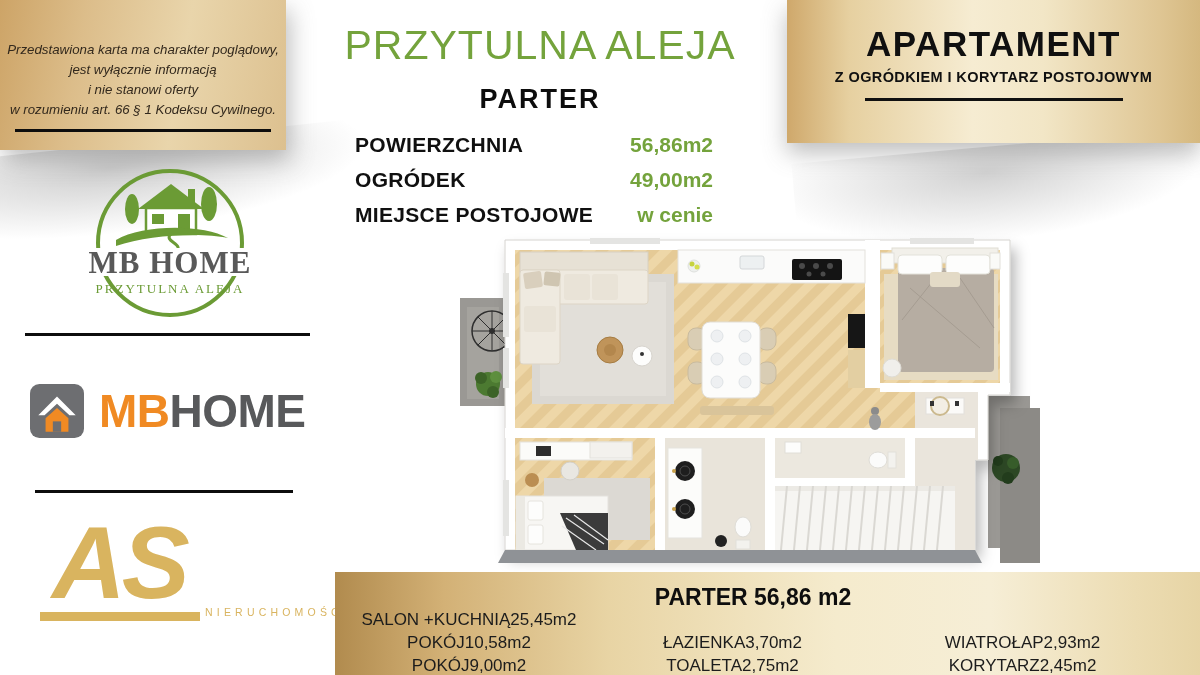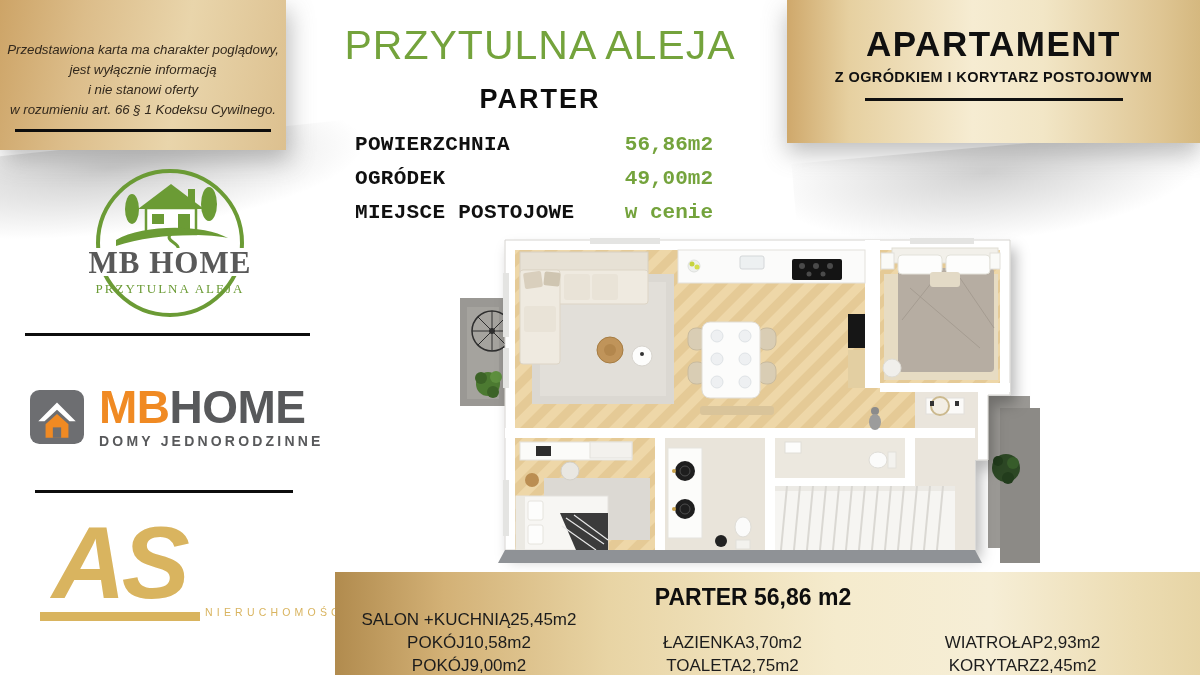--- a/index.html
+++ b/index.html
@@ -18,21 +18,21 @@
   .sh-tr{left:795px;top:145px;width:430px;height:100px;transform:rotate(-5deg);
          background:radial-gradient(ellipse at 45% 25%,rgba(90,90,90,.28),rgba(120,120,120,0) 65%);}
 
   
   .title{position:absolute;left:330px;top:22px;width:420px;text-align:center;
          font-size:41px;font-weight:400;letter-spacing:1px;color:#74a33c;}
   .floor{position:absolute;left:330px;top:84px;width:420px;text-align:center;
          font-size:27px;font-weight:700;letter-spacing:2px;color:#0d0d0d;}
 
   .specs{position:absolute;left:355px;top:133px;width:358px;}
-  .spec-row{display:flex;justify-content:space-between;align-items:flex-start;margin-bottom:11px;font-family:Liberation Mono, monospace;}
+  .spec-row{display:flex;justify-content:space-between;align-items:flex-start;margin-bottom:11px;}
   .spec-label{font-size:21px;font-weight:700;letter-spacing:.3px;color:#101010;white-space:nowrap;}
   .spec-value{font-size:21px;font-weight:700;color:#74a33c;white-space:nowrap;}
 
   
   .banner{position:absolute;left:787px;top:0;width:413px;height:143px;text-align:center;
           background:linear-gradient(90deg,#cfa86b 0%,#e6d0a0 15%,#f6ecd2 45%,#f2e6c6 62%,#dfc694 90%,#d5b87f 100%);
           box-shadow:0 10px 22px rgba(110,110,110,.45);}
   .banner-title{margin-top:24px;font-size:35px;font-weight:800;letter-spacing:1.5px;color:#101010;}
   .banner-sub{margin-top:5px;font-size:14.5px;font-weight:700;letter-spacing:.4px;color:#101010;}
   .banner-line{width:258px;height:3px;background:#101010;margin:13px auto 0;}
@@ -129,21 +129,20 @@
 
   <div class="logo-builder">
     <svg width="54" height="54" viewBox="0 0 52 52">
       <rect x="0" y="0" width="52" height="52" rx="9" fill="#6d6e71"></rect>
       <polygon points="8,30 26,12 44,30 38,30 26,19 14,30" fill="#ffffff"></polygon>
       <polygon points="15,46 15,33 26,23 37,33 37,46" fill="#f08a23"></polygon>
       <rect x="22" y="36" width="8" height="10" fill="#6d6e71"></rect>
     </svg>
     <div class="lb-text">
       <div class="lb-name"><span class="lb-mb">MB</span><span class="lb-home">HOME</span></div>
-      <div class="lb-sub">DOMY JEDNORODZINNE</div>
     </div>
   </div>
 
   <div class="divider div2"></div>
 
   <div class="as-name">AS</div>
   <div class="as-bar"></div>
   <div class="as-sub">NIERUCHOMOŚCI</div>
 
   <svg class="plan" viewBox="0 0 620 350">

